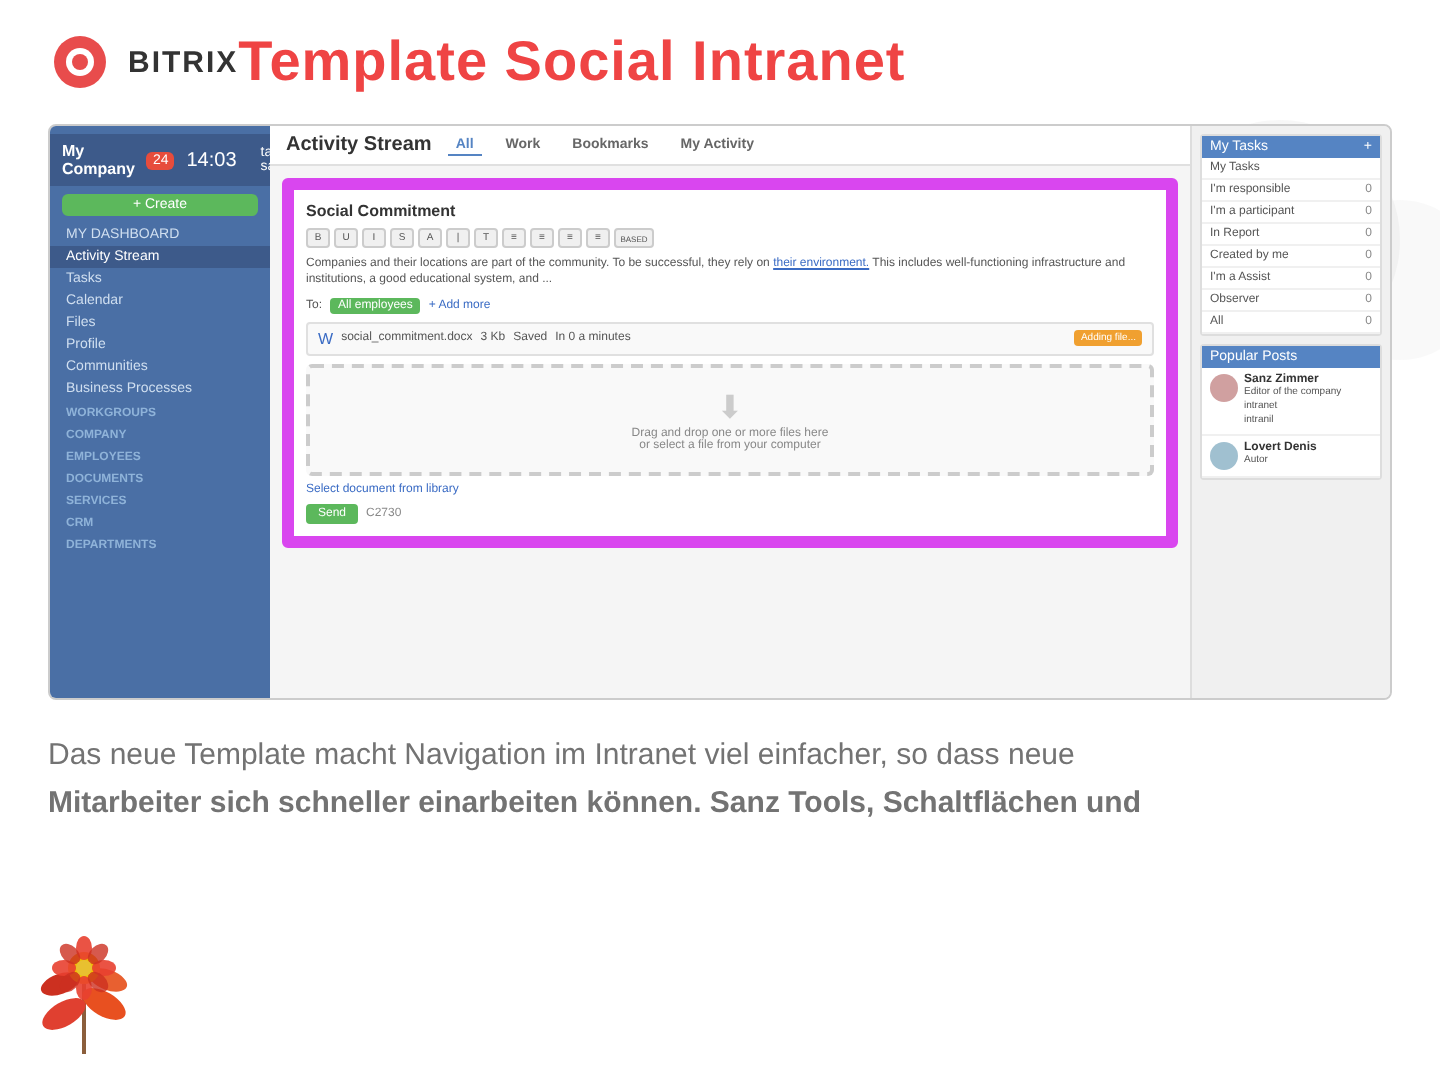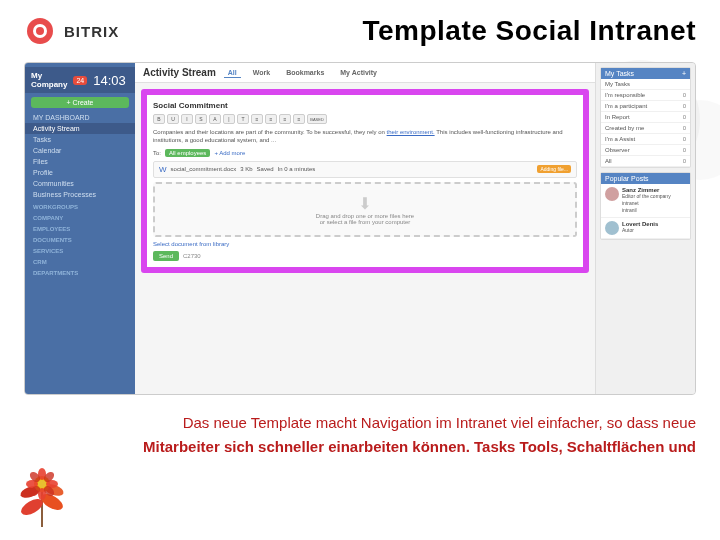--- a/index.html
+++ b/index.html
@@ -9,21 +9,21 @@
       background: #ffffff;
       font-family: Arial, sans-serif;
       overflow: hidden;
       position: relative;
     }
 
     
     .header {
       display: flex;
       align-items: center;
-      justify-content: space-between;
+      justify-content: flex-start;
       padding: 10px 24px;
       background: #fff;
       height: 62px;
     }
     .logo-area {
       display: flex;
       align-items: center;
       gap: 8px;
     }
     .logo-icon {
@@ -32,32 +32,32 @@
     }
     .logo-text {
       font-size: 15px;
       font-weight: bold;
       color: #333;
       letter-spacing: 1px;
     }
     .page-title-text {
       font-size: 28px;
       font-weight: bold;
-      color: #000000;
+      color: #ef4444;
       letter-spacing: 0.5px;
     }
 
     
     .mockup-wrapper {
       margin: 0 24px;
       background: #f0f0f0;
       border: 1px solid #ccc;
       border-radius: 4px;
       overflow: hidden;
-      height: 333px;
+      height: 288px;
       position: relative;
       display: flex;
     }
 
     
     .mockup-sidebar {
       width: 110px;
       background: #4a6fa5;
       height: 100%;
       flex-shrink: 0;
@@ -79,21 +79,21 @@
     .mockup-badge {
       background: #e74c3c;
       color: #fff;
       font-size: 7px;
       border-radius: 3px;
       padding: 1px 3px;
     }
     .mockup-time {
       margin-left: auto;
       color: #fff;
-      font-size: 13px;
+      font-size: 10px;
     }
     .mockup-avatar-small {
       width: 16px;
       height: 16px;
       border-radius: 50%;
       background: #e8b89a;
     }
     .mockup-user-name {
       color: #fff;
       font-size: 7px;
@@ -323,23 +323,22 @@
       color: #333;
     }
 
     
     .bottom-text-area {
       padding: 16px 24px 12px;
       background: #fff;
     }
     .bottom-line {
       font-size: 15px;
-      color: #b91c1c;
+      color: #737373;
       line-height: 1.6;
-      text-align: right;
     }
     .bottom-line.bold {
       font-weight: bold;
     }
 
     
     .deco-flower {
       position: absolute;
       bottom: 8px;
       left: 12px;
@@ -540,21 +539,21 @@
           <div class="mockup-popular-name">Lovert Denis</div>
           <div class="mockup-popular-text">Autor</div>
         </div>
       </div>
     </div>
   </div>
 </div>
 
 <div class="bottom-text-area">
   <div class="bottom-line">Das neue Template macht Navigation  im Intranet viel einfacher, so dass neue</div>
-  <div class="bottom-line bold">Mitarbeiter sich schneller einarbeiten können. Tasks Tools, Schaltflächen und</div>
+  <div class="bottom-line bold">Mitarbeiter sich schneller einarbeiten können. Sanz Tools, Schaltflächen und</div>
 </div>
 
 <svg class="deco-flower" viewBox="0 0 60 70">
 
   <line x1="30" y1="65" x2="30" y2="30" stroke="#8b5e3c" stroke-width="2"></line>
 
   <ellipse cx="20" cy="45" rx="12" ry="6" fill="#e04030" transform="rotate(-30 20 45)"></ellipse>
   <ellipse cx="40" cy="40" rx="12" ry="6" fill="#e85020" transform="rotate(30 40 40)"></ellipse>
   <ellipse cx="18" cy="30" rx="10" ry="5" fill="#cc3020" transform="rotate(-20 18 30)"></ellipse>
   <ellipse cx="42" cy="28" rx="10" ry="5" fill="#e86030" transform="rotate(20 42 28)"></ellipse>

